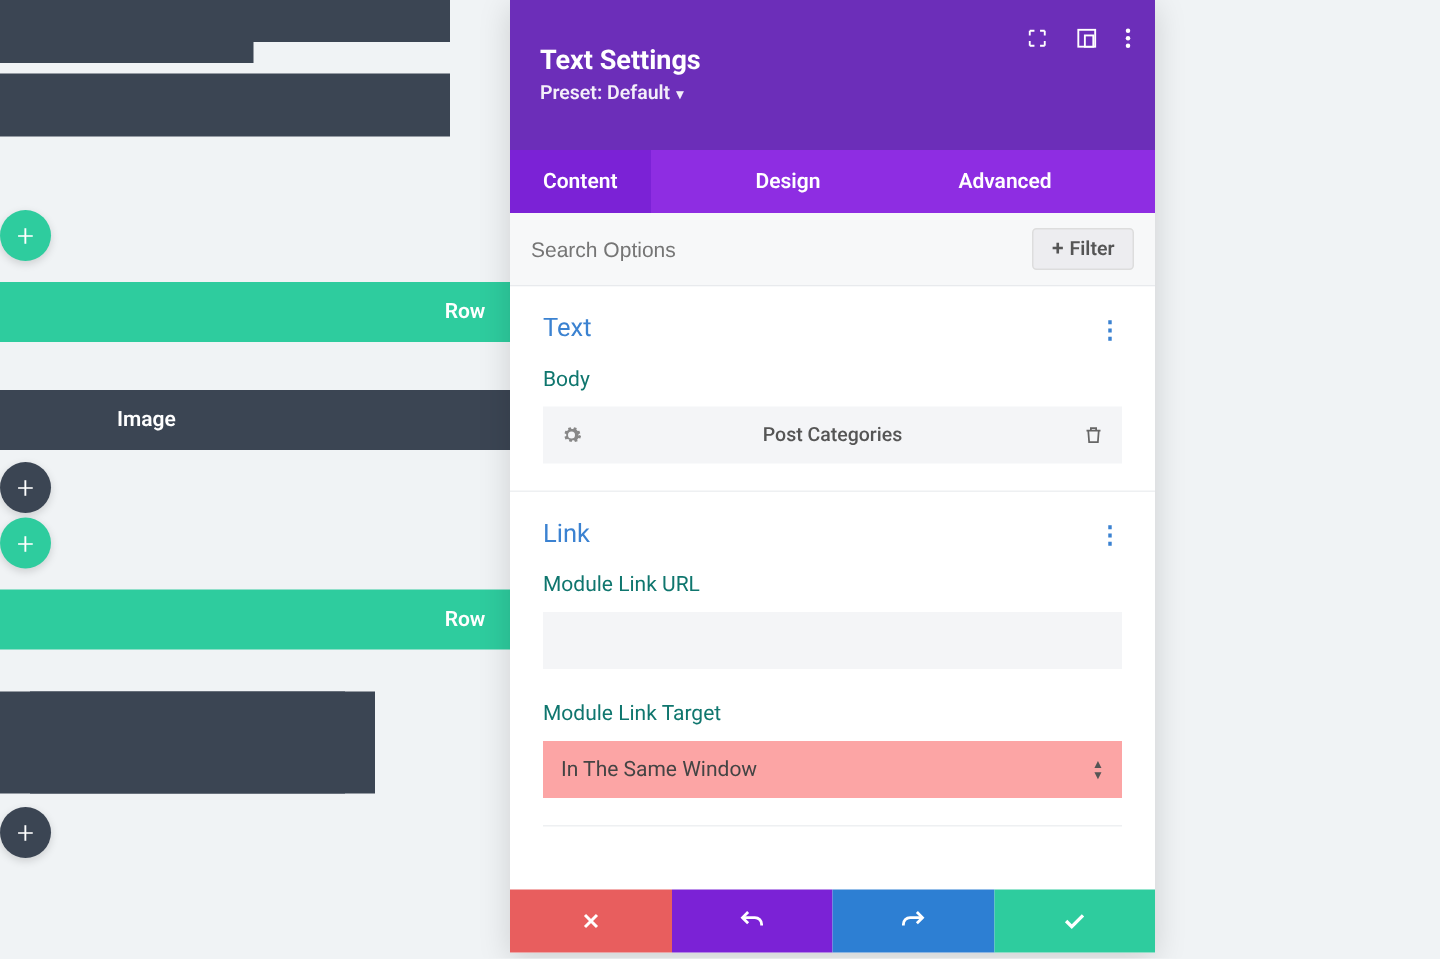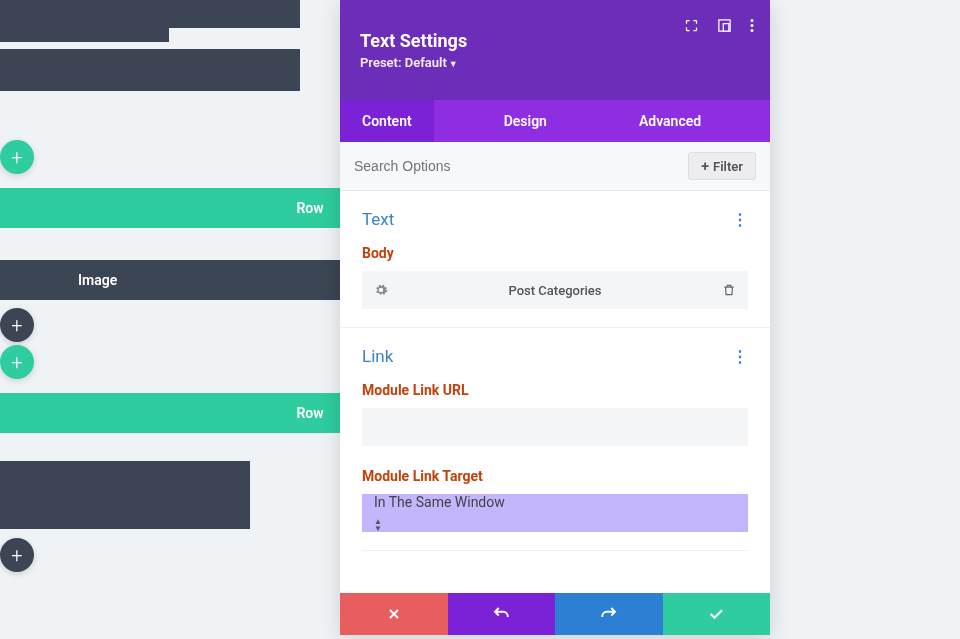--- a/index.html
+++ b/index.html
@@ -172,22 +172,22 @@
   font-size: 17px;
   font-weight: 400;
 }
 .section-menu {
   color: #3b82d1;
   font-size: 16px;
   font-weight: bold;
 }
 .field-label {
   font-size: 14px;
-  font-weight: 700;
-  color: #c2410c;
+  font-weight: 400;
+  color: #0f766e;
   margin-bottom: 10px;
 }
 .body-content {
   background: #f4f5f7;
   height: 38px;
   display: flex;
   align-items: center;
   justify-content: flex-end;
   padding: 0 12px;
   color: #555;
@@ -196,29 +196,28 @@
 .body-content .center { flex: 1; text-align: center; font-weight: 500;}
 .text-input {
   background: #f4f5f7;
   border: none;
   width: 100%;
   height: 38px;
   padding: 0 10px;
   font-size: 14px;
 }
 .select-field {
-  background: #c4b5fd;
+  background: #fca5a5;
   height: 38px;
   display: flex;
-  align-items: flex-start;
+  align-items: center;
   justify-content: space-between;
   padding: 0 12px;
   font-size: 14px;
   color: #444;
-  flex-direction: column;
 }
 .select-arrows {
   display: flex;
   flex-direction: column;
   font-size: 8px;
   line-height: 7px;
   color: #555;
 }
 
 .modal-footer {

